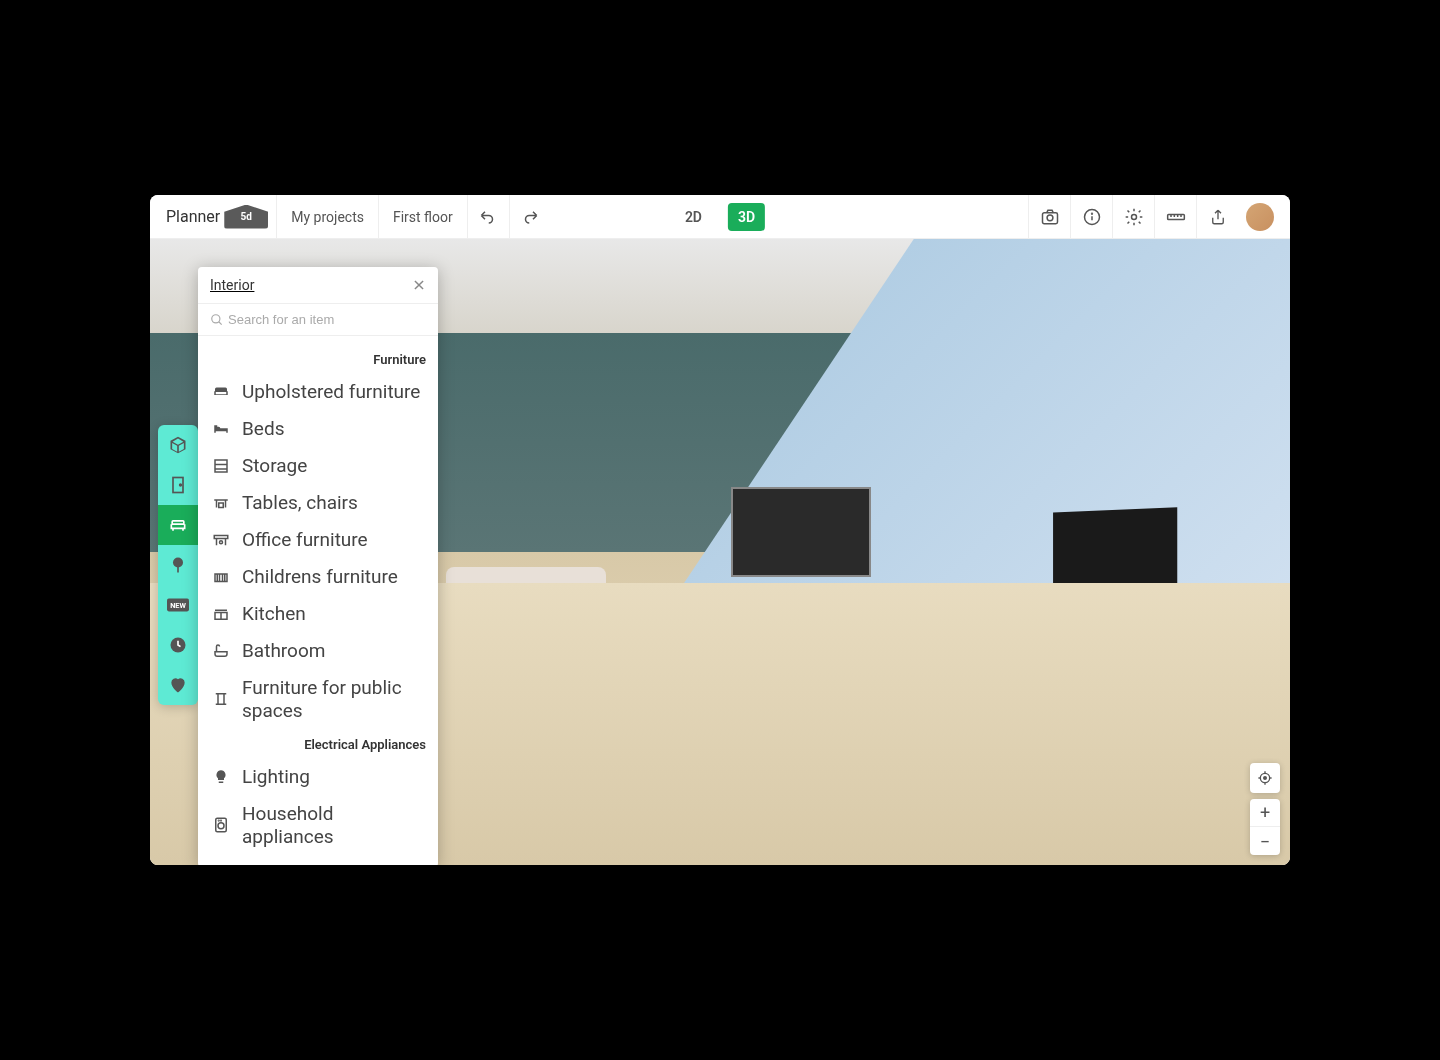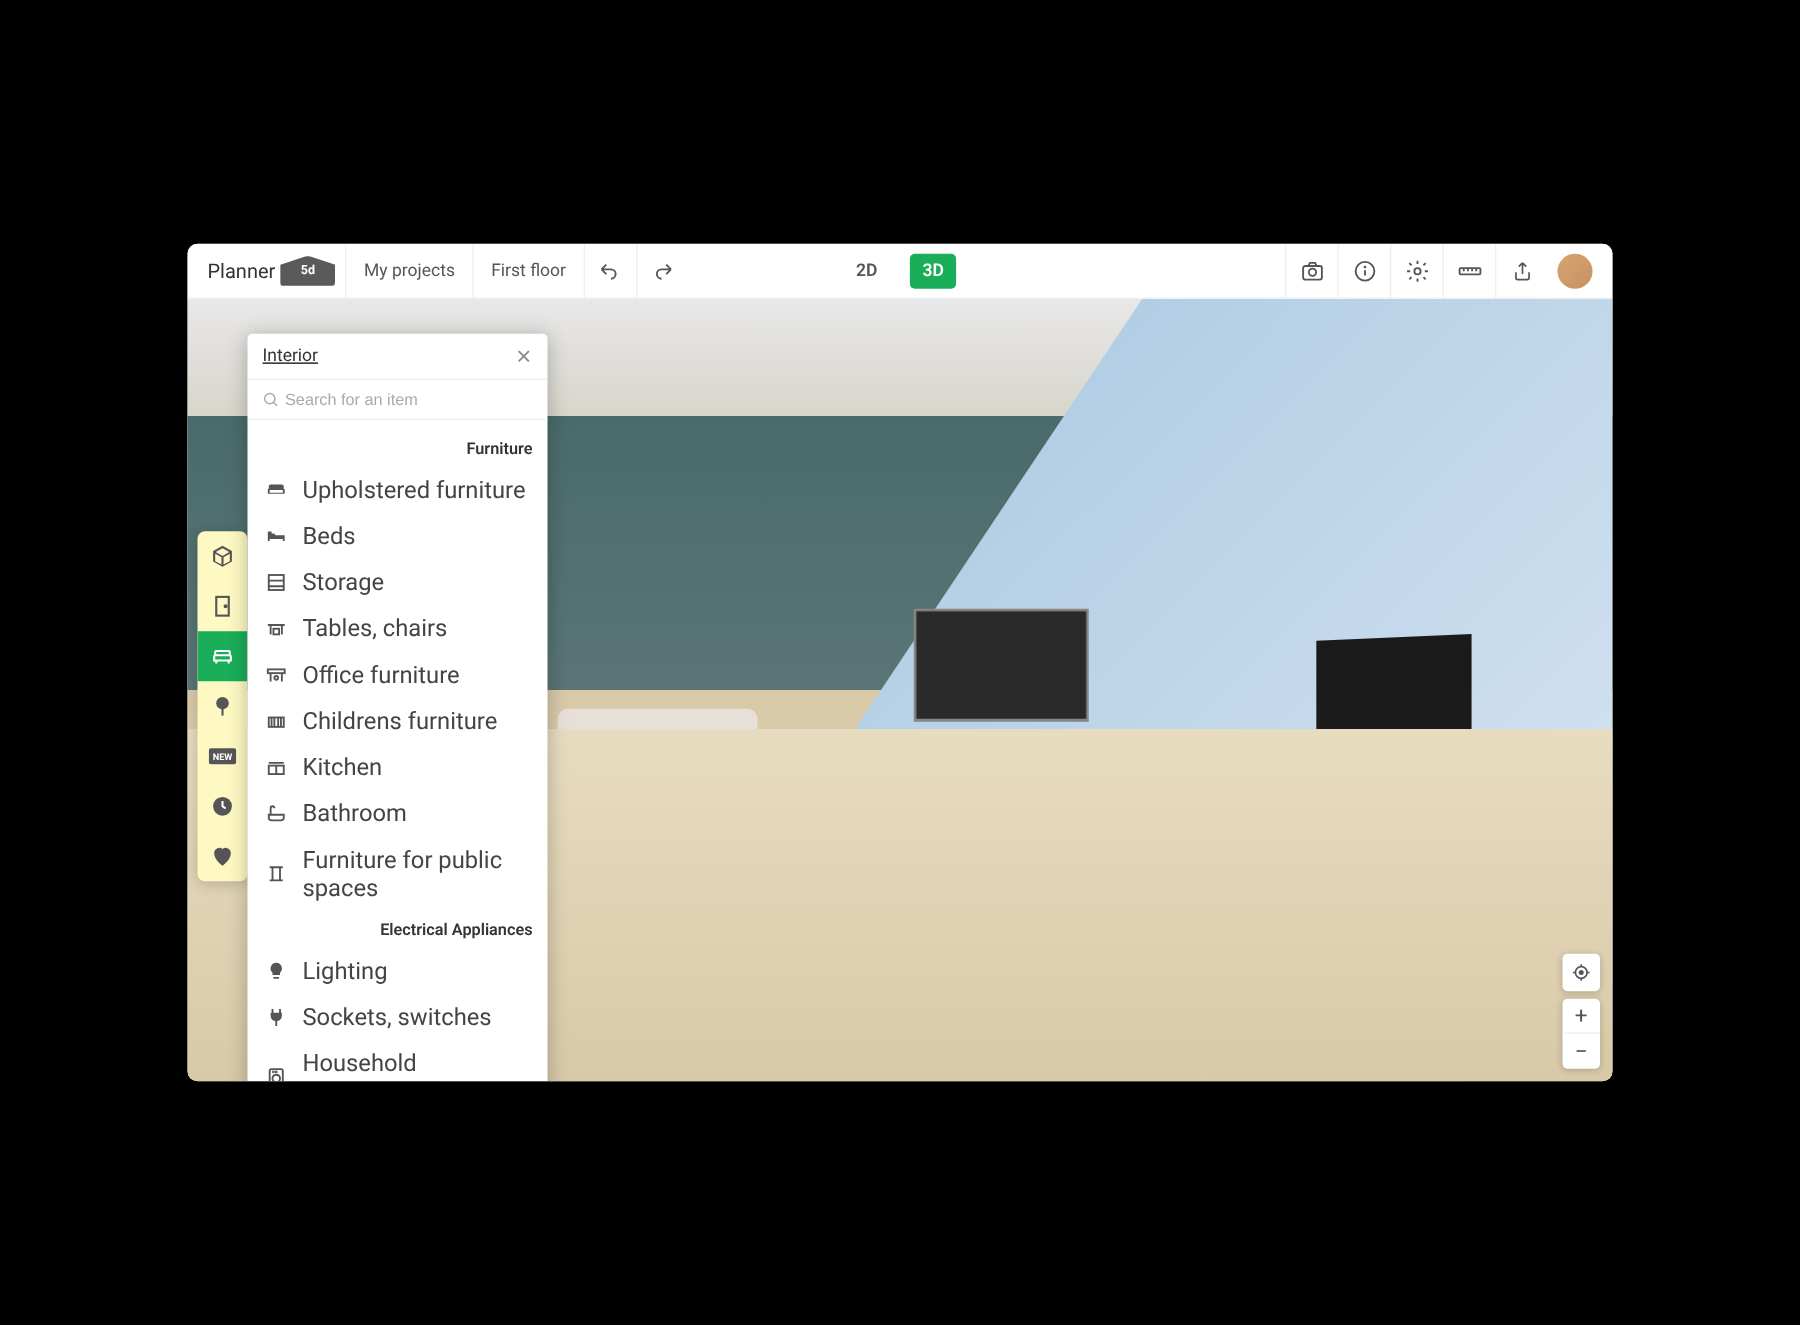--- a/index.html
+++ b/index.html
@@ -177,21 +177,21 @@
       width: 130px;
       height: 80px;
       background: #1a1a1a;
       transform: perspective(300px) rotateY(-18deg);
     }
     .left-sidebar {
       position: absolute;
       left: 8px;
       top: 230px;
       width: 40px;
-      background: #fef9c3;
+      background: #5eead4;
       border-radius: 6px;
       box-shadow: 0 2px 12px rgba(0,0,0,0.2);
       z-index: 10;
       overflow: hidden;
     }
     .sidebar-item {
       width: 40px;
       height: 40px;
       display: flex;
       align-items: center;
@@ -554,28 +554,20 @@
       <div class="panel-item">
         <span class="panel-item-icon">
             <svg width="18" height="18" viewBox="0 0 24 24" fill="currentColor">
               <path d="M12 3a6 6 0 0 0-4 10.5V16h8v-2.5A6 6 0 0 0 12 3zm-3 15h6v2H9v-2z"></path>
             </svg>
           </span>
         <span>Lighting</span>
       </div>
       <div class="panel-item">
         <span class="panel-item-icon">
-            <svg width="18" height="18" viewBox="0 0 24 24" fill="currentColor">
-              <path d="M9 3v4h6V3h2v4h1v3a6 6 0 0 1-5 5.9V21h-2v-5.1A6 6 0 0 1 6 10V7h1V3h2z"></path>
-            </svg>
-          </span>
-        <span>Sockets, switches</span>
-      </div>
-      <div class="panel-item">
-        <span class="panel-item-icon">
             <svg width="18" height="18" viewBox="0 0 24 24" fill="none" stroke="currentColor" stroke-width="2">
               <rect x="5" y="3" width="14" height="18" rx="2"></rect>
               <circle cx="12" cy="13" r="4"></circle>
               <circle cx="9" cy="6" r="0.5" fill="currentColor"></circle>
               <circle cx="12" cy="6" r="0.5" fill="currentColor"></circle>
             </svg>
           </span>
         <span>Household appliances</span>
       </div>
 

